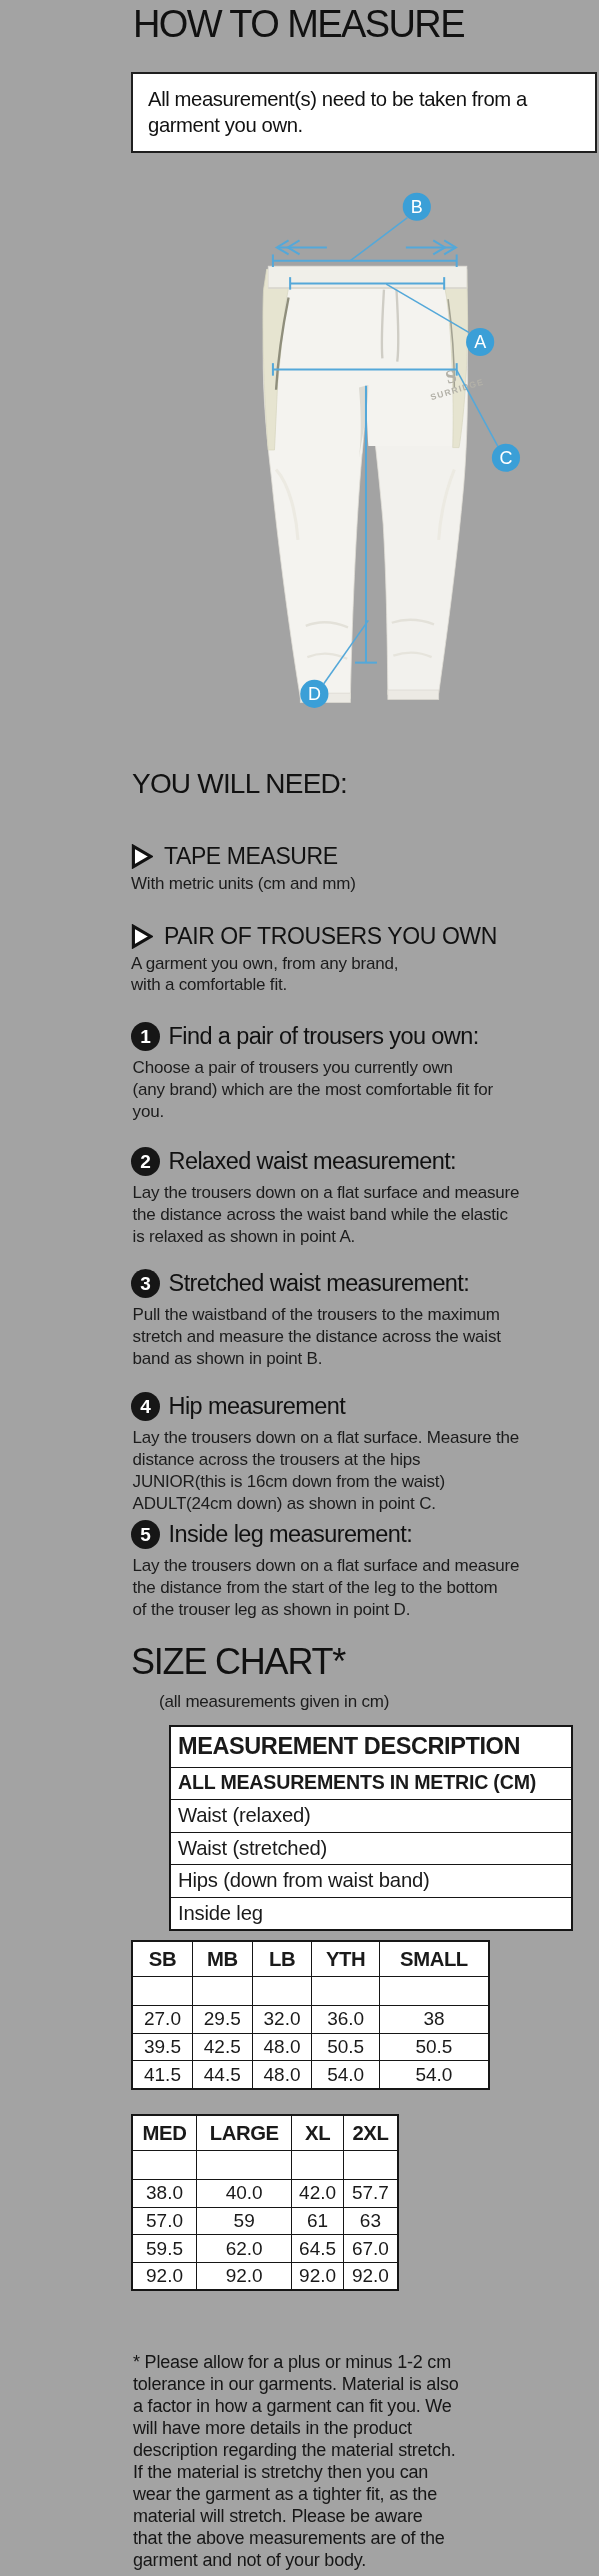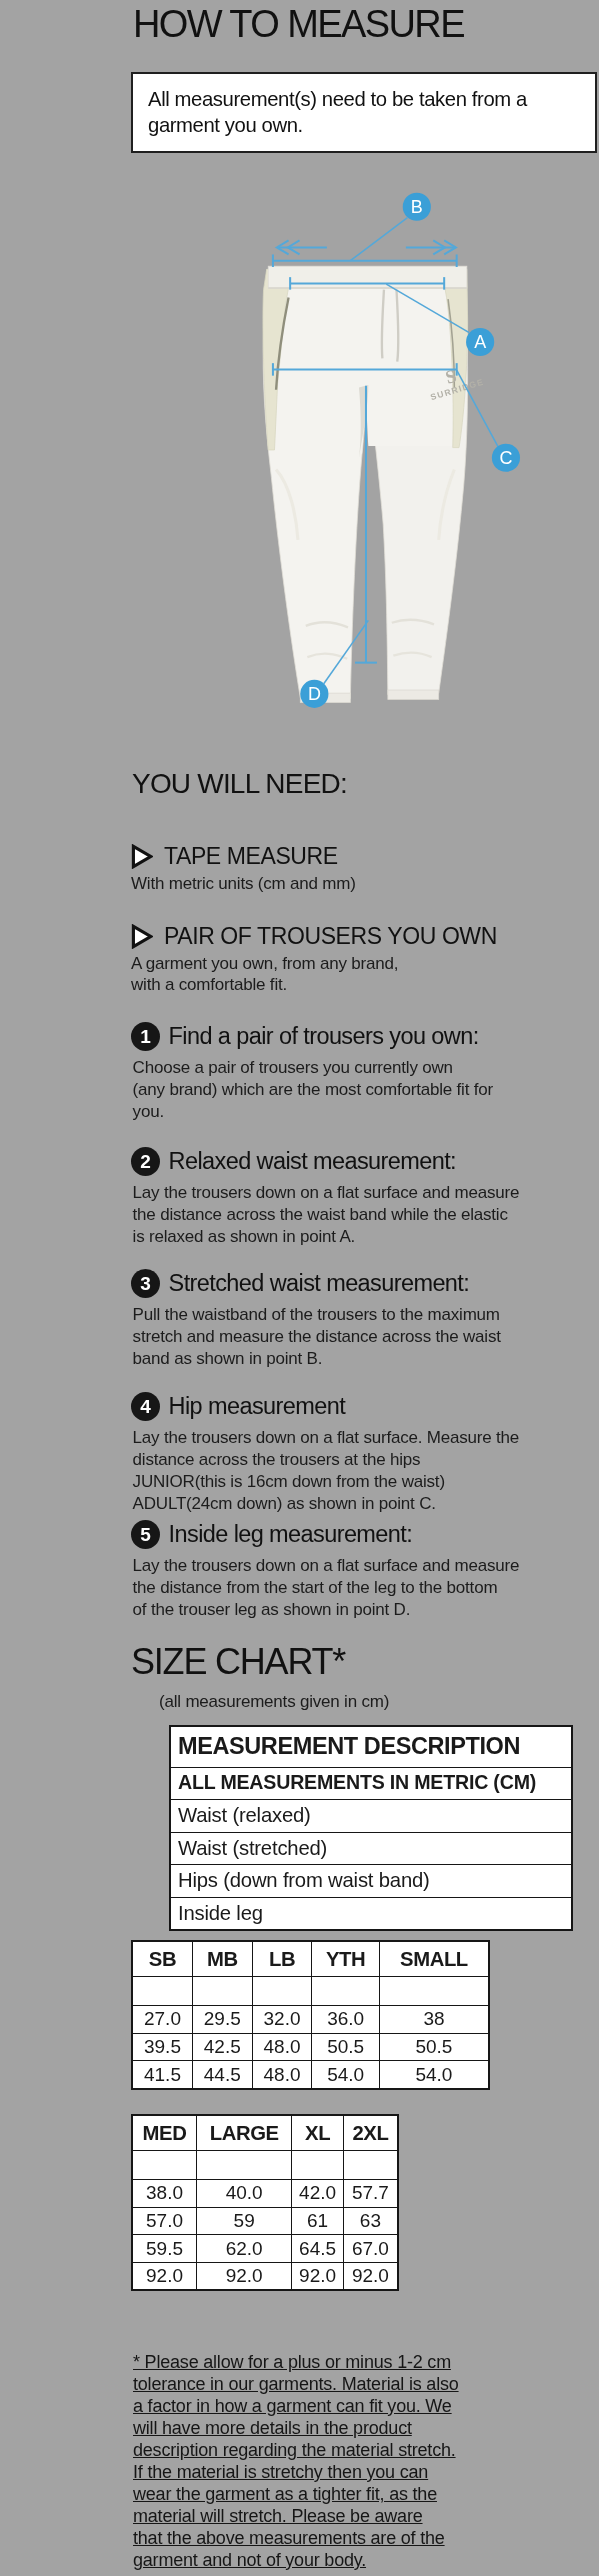--- a/index.html
+++ b/index.html
@@ -38,21 +38,21 @@
                  padding:6.3px 4.7px 6.3px 7px;font-weight:700;}
   .desc-table td{border:1.6px solid #161616;text-align:left;font-size:20.3px;letter-spacing:-0.2px;
                  padding:3.9px 4.7px 4.7px 7px;font-weight:400;height:21px;}
   .desc-table tr:first-child td{font-weight:700;font-size:19.6px;}
 
   .size-table{border:2.3px solid #161616;}
   .size-table th{border:1.6px solid #161616;font-size:20.3px;font-weight:700;padding:5.5px 3.1px;letter-spacing:-0.4px;}
   .size-table td{border:1.6px solid #161616;font-size:19px;font-weight:400;text-align:center;padding:2.3px 1.6px;height:20.3px;}
   .size-table tr.spacer td{height:23.5px;}
 
-  .footer-note{font-size:18px;line-height:22px;letter-spacing:-0.2px;color:#161616;white-space:pre-line;width:422px;text-decoration:underline;}
+  .footer-note{font-size:18px;line-height:22px;letter-spacing:-0.2px;color:#161616;white-space:pre-line;width:422px;}
 
   
   .diagram{top:188px;left:110px;width:415px;height:563px;}
   .ann-line{stroke:#54a8d9;stroke-width:2.6;fill:none;}
   .ann-thin{stroke:#54a8d9;stroke-width:2;fill:none;}
   .pt-circle{fill:#3b9fd7;}
   .pt-letter{fill:#ffffff;font-family:"Liberation Sans",sans-serif;font-size:23px;}
   .logo-s{fill:#b3b1a8;font-size:24px;font-weight:700;font-family:"Liberation Serif",serif;}
   .logo-word{fill:#b3b1a8;font-size:11px;letter-spacing:1.6px;font-weight:700;}
 </style>

